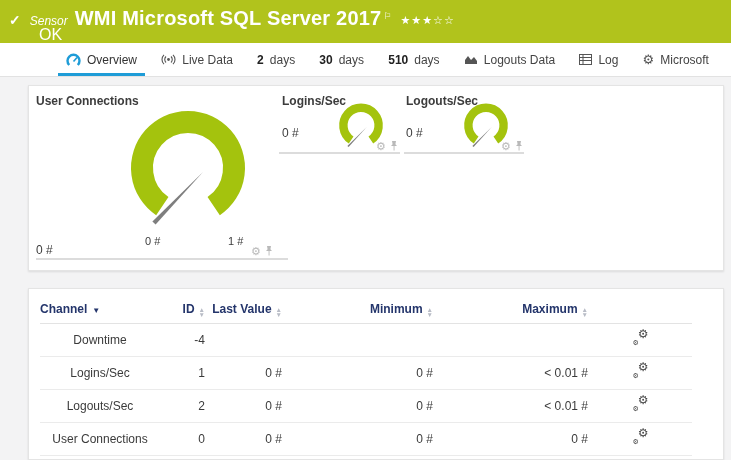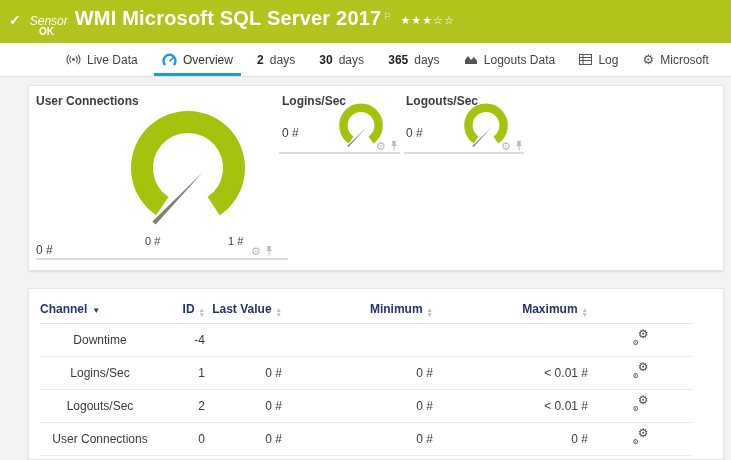--- a/index.html
+++ b/index.html
@@ -15,21 +15,21 @@
   
   .sensor-header {
     height:43px; background:#b1c31c; color:#fff; position:relative;
   }
   .hdr-row { display:flex; align-items:baseline; padding:7px 10px 0 9px; }
   .hdr-check { font-size:14px; font-weight:bold; margin-right:9px; }
   .hdr-kind { font-style:italic; font-size:12px; margin-right:7px; }
   .hdr-title { font-weight:bold; font-size:20px; letter-spacing:0.2px; }
   .hdr-flag { font-size:9px; position:relative; top:-6px; margin-left:2px; }
   .hdr-stars { font-size:11px; margin-left:9px; letter-spacing:1px; position:relative; top:-1px; }
-  .hdr-status { position:absolute; left:39px; top:26px; font-size:10px; font-weight:bold; }
+  .hdr-status { position:absolute; left:39px; top:26px; font-size:16px; font-weight:normal; }
 
   
   .tabbar {
     height:34px; background:#fff; border-bottom:1px solid #e2e2e2;
     display:flex; justify-content:space-between; align-items:stretch;
     padding:0 14px 0 58px;
   }
   .tab {
     display:flex; align-items:center; gap:6px;
     font-size:12px; color:#444; padding:0 8px; cursor:default; white-space:nowrap;
@@ -85,47 +85,47 @@
     <span class="hdr-check">✓</span>
     <span class="hdr-kind">Sensor</span>
     <span class="hdr-title">WMI Microsoft SQL Server 2017</span>
     <span class="hdr-flag">⚐</span>
     <span class="hdr-stars"><span>★★★</span><span>☆☆</span></span>
   </div>
   <div class="hdr-status">OK</div>
 </div>
 
 <div class="tabbar">
+  <div class="tab active">
+    <svg width="15" height="14" viewBox="0 0 15 14">
+      <path d="M3.2 12 A 6 6 0 1 1 11.8 12" fill="none" stroke="#1e9cd7" stroke-width="2.4"></path>
+      <line x1="7.5" y1="8.5" x2="11" y2="4.5" stroke="#1e9cd7" stroke-width="1.6"></line>
+    </svg>
+    <span>Overview</span>
+  </div>
   <div class="tab">
     <svg width="15" height="11" viewBox="0 0 15 11">
       <circle cx="7.5" cy="5.5" r="1.4" fill="#555"></circle>
       <path d="M5 2.5 a4.2 4.2 0 0 0 0 6" fill="none" stroke="#555" stroke-width="1.1"></path>
       <path d="M10 2.5 a4.2 4.2 0 0 1 0 6" fill="none" stroke="#555" stroke-width="1.1"></path>
       <path d="M3 0.8 a6.5 6.5 0 0 0 0 9.4" fill="none" stroke="#555" stroke-width="1.1"></path>
       <path d="M12 0.8 a6.5 6.5 0 0 1 0 9.4" fill="none" stroke="#555" stroke-width="1.1"></path>
     </svg>
     <span>Live Data</span>
   </div>
-  <div class="tab active">
-    <svg width="15" height="14" viewBox="0 0 15 14">
-      <path d="M3.2 12 A 6 6 0 1 1 11.8 12" fill="none" stroke="#1e9cd7" stroke-width="2.4"></path>
-      <line x1="7.5" y1="8.5" x2="11" y2="4.5" stroke="#1e9cd7" stroke-width="1.6"></line>
-    </svg>
-    <span>Overview</span>
-  </div>
   <div class="tab">
     <span class="num">2</span>
     <span>days</span>
   </div>
   <div class="tab">
     <span class="num">30</span>
     <span>days</span>
   </div>
   <div class="tab">
-    <span class="num">365</span>
+    <span class="num">510</span>
     <span>days</span>
   </div>
   <div class="tab">
     <svg width="14" height="11" viewBox="0 0 14 11">
       <path d="M1 10 V6 L4 2 L7 6 L10 3 L13 7 V10 Z" fill="#555"></path>
     </svg>
     <span>Logouts Data</span>
   </div>
   <div class="tab">
     <svg width="13" height="11" viewBox="0 0 13 11">

